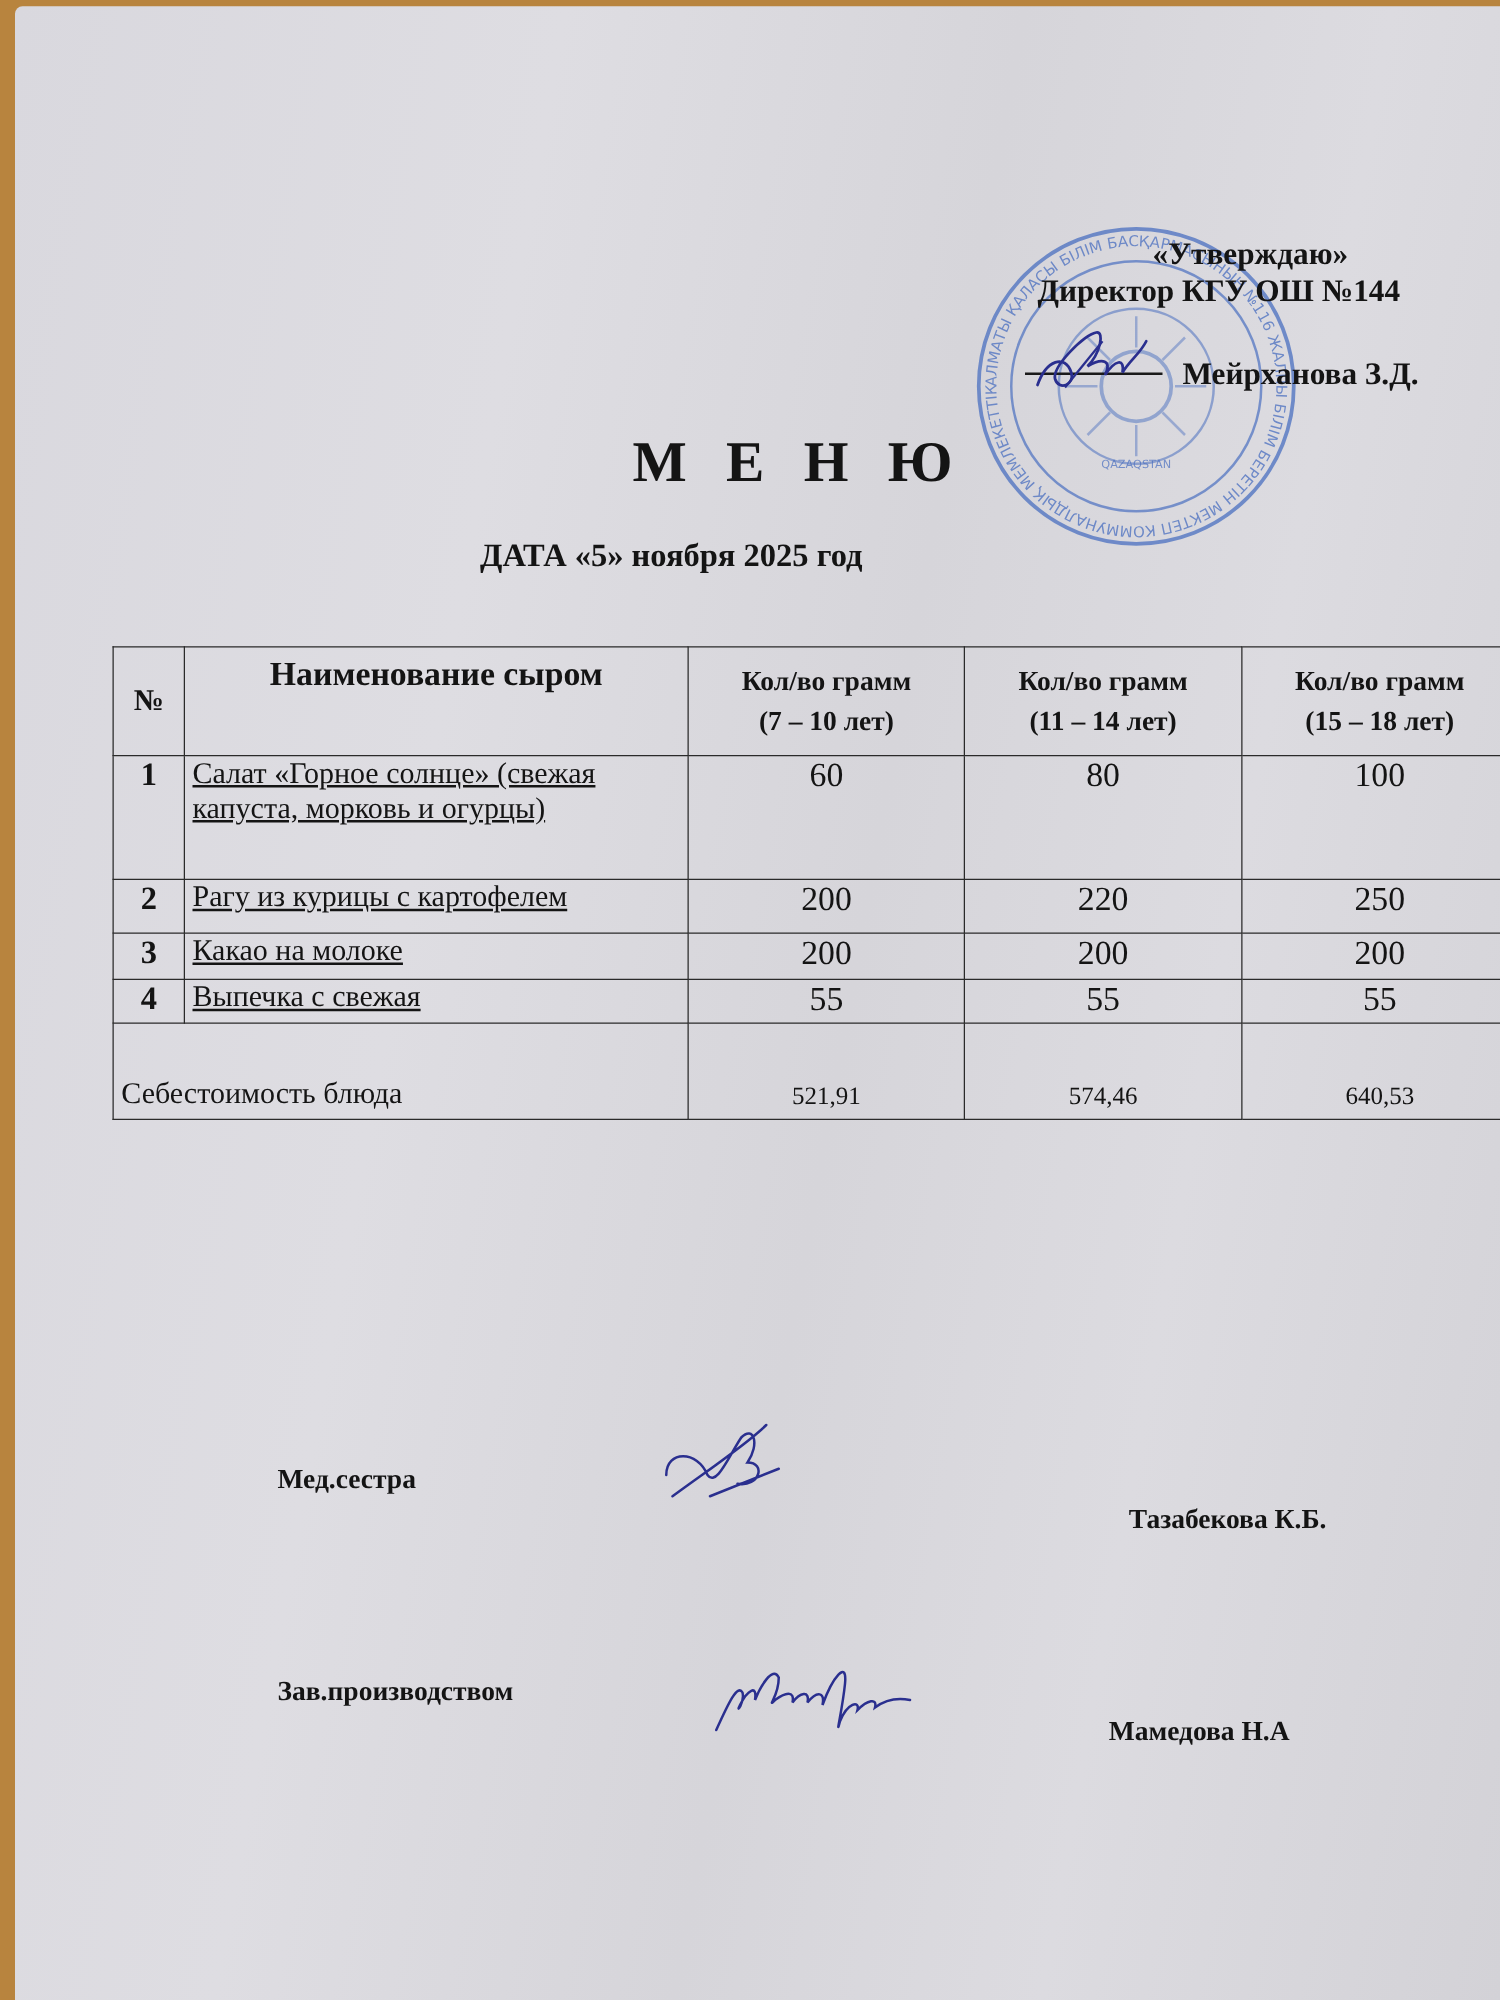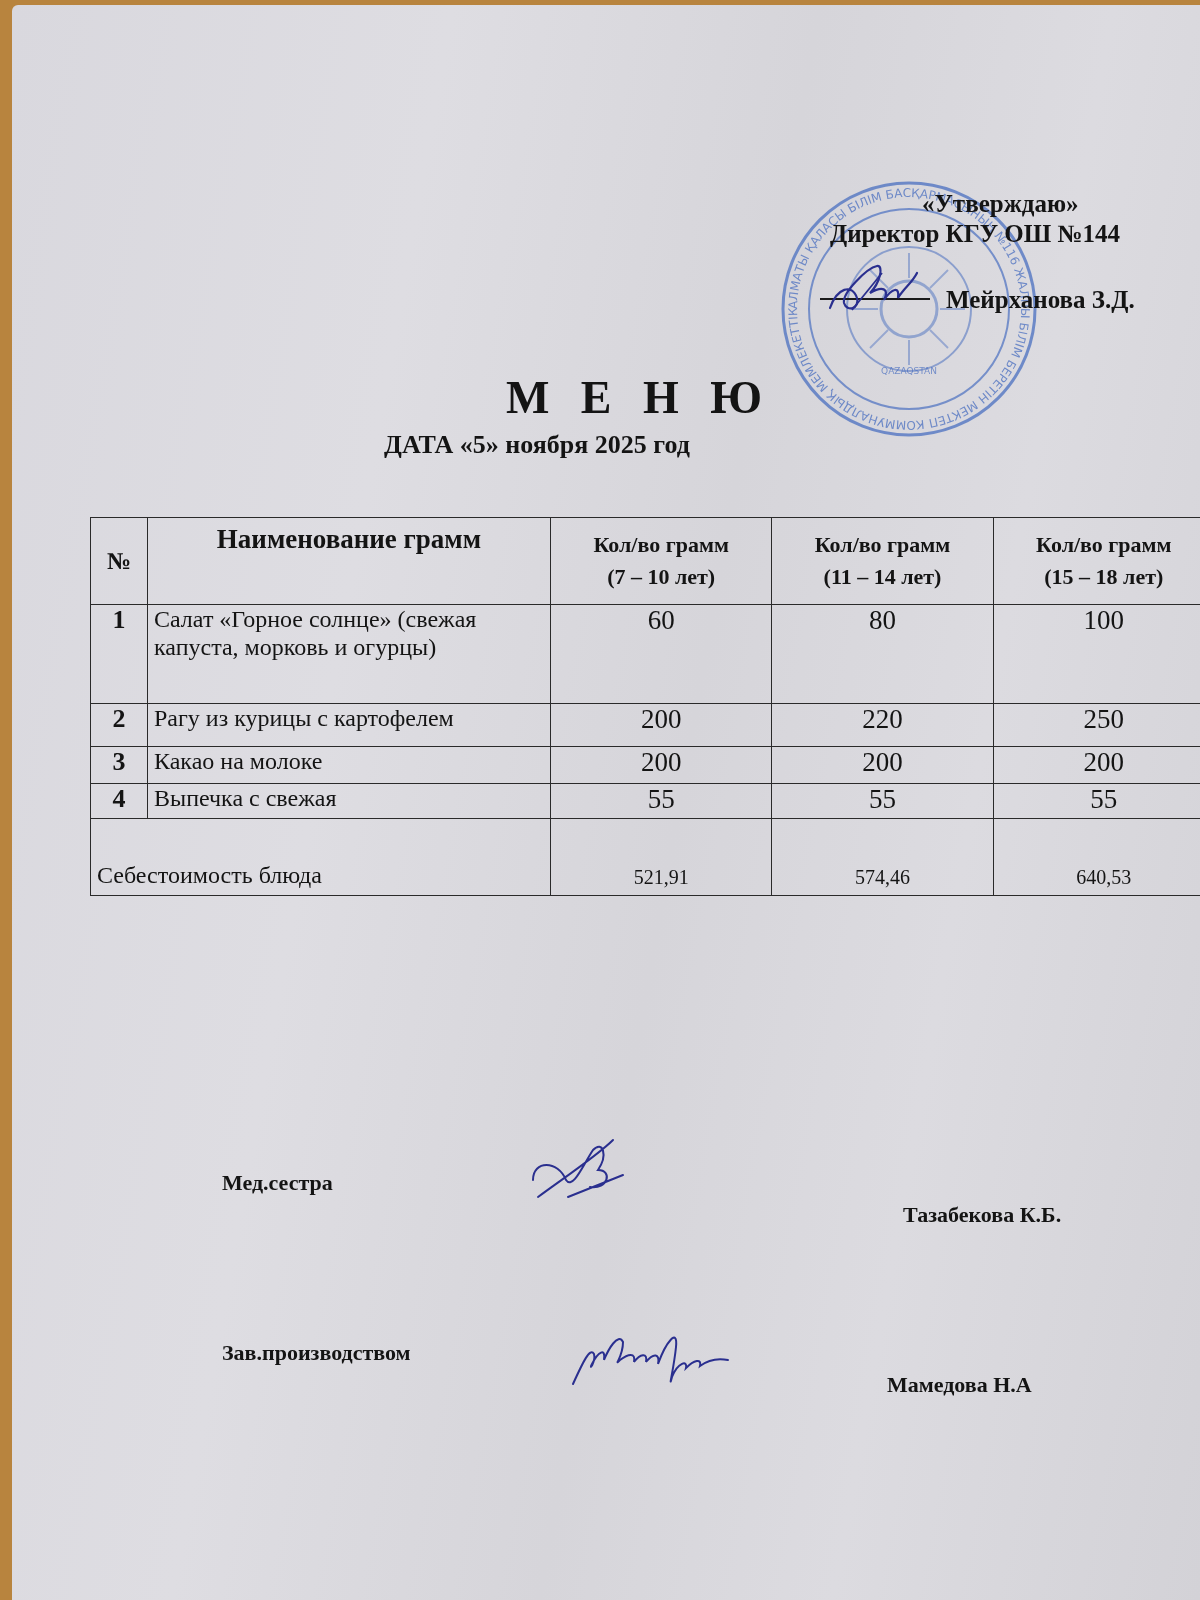--- a/index.html
+++ b/index.html
@@ -70,21 +70,20 @@
       position: absolute;
       left: 0;
       width: 1200px;
       top: 343px;
       text-align: center;
       font-weight: bold;
       font-size: 46px;
       letter-spacing: 10px;
       padding-left: 78px;
       box-sizing: border-box;
-      margin-top: 28px;
     }
     .date {
       position: absolute;
       left: 0;
       width: 996px;
       top: 430px;
       text-align: center;
       font-weight: bold;
       font-size: 26px;
       padding-left: 78px;
@@ -110,21 +109,21 @@
       height: 80px;
     }
     table.menu th.num { width: 44px; font-size: 24px; }
     table.menu th.name { width: 390px; font-size: 27px; vertical-align: top; padding-top: 6px; }
     table.menu th.age { font-size: 22px; line-height: 32px; }
     table.menu td.num {
       font-weight: bold;
       text-align: center;
       font-size: 26px;
     }
-    table.menu td.dish { text-align: left; line-height: 28px; }
+    table.menu td.dish { text-align: left; line-height: 28px; text-decoration: underline; }
     table.menu td.qty { text-align: center; font-size: 27px; }
     table.menu tr.row1 td { height: 98px; }
     table.menu tr.row2 td { height: 42px; }
     table.menu tr.row3 td { height: 36px; }
     table.menu tr.row4 td { height: 34px; }
     table.menu tr.total td {
       height: 70px;
       vertical-align: bottom;
       padding-bottom: 6px;
     }
@@ -182,21 +181,21 @@
   <path d="M30,52 L60,15" fill="none" stroke="#2a2f8f" stroke-width="1.8"></path>
 </svg>
 
 <div class="title">М Е Н Ю</div>
 <div class="date">ДАТА «5» ноября 2025 год</div>
 
 <table class="menu">
   <thead>
     <tr>
       <th class="num">№</th>
-      <th class="name">Наименование грамм</th>
+      <th class="name">Наименование сыром</th>
       <th class="age">
         <div>Кол/во грамм</div>
         <div>(7 – 10 лет)</div>
       </th>
       <th class="age">
         <div>Кол/во грамм</div>
         <div>(11 – 14 лет)</div>
       </th>
       <th class="age">
         <div>Кол/во грамм</div>

